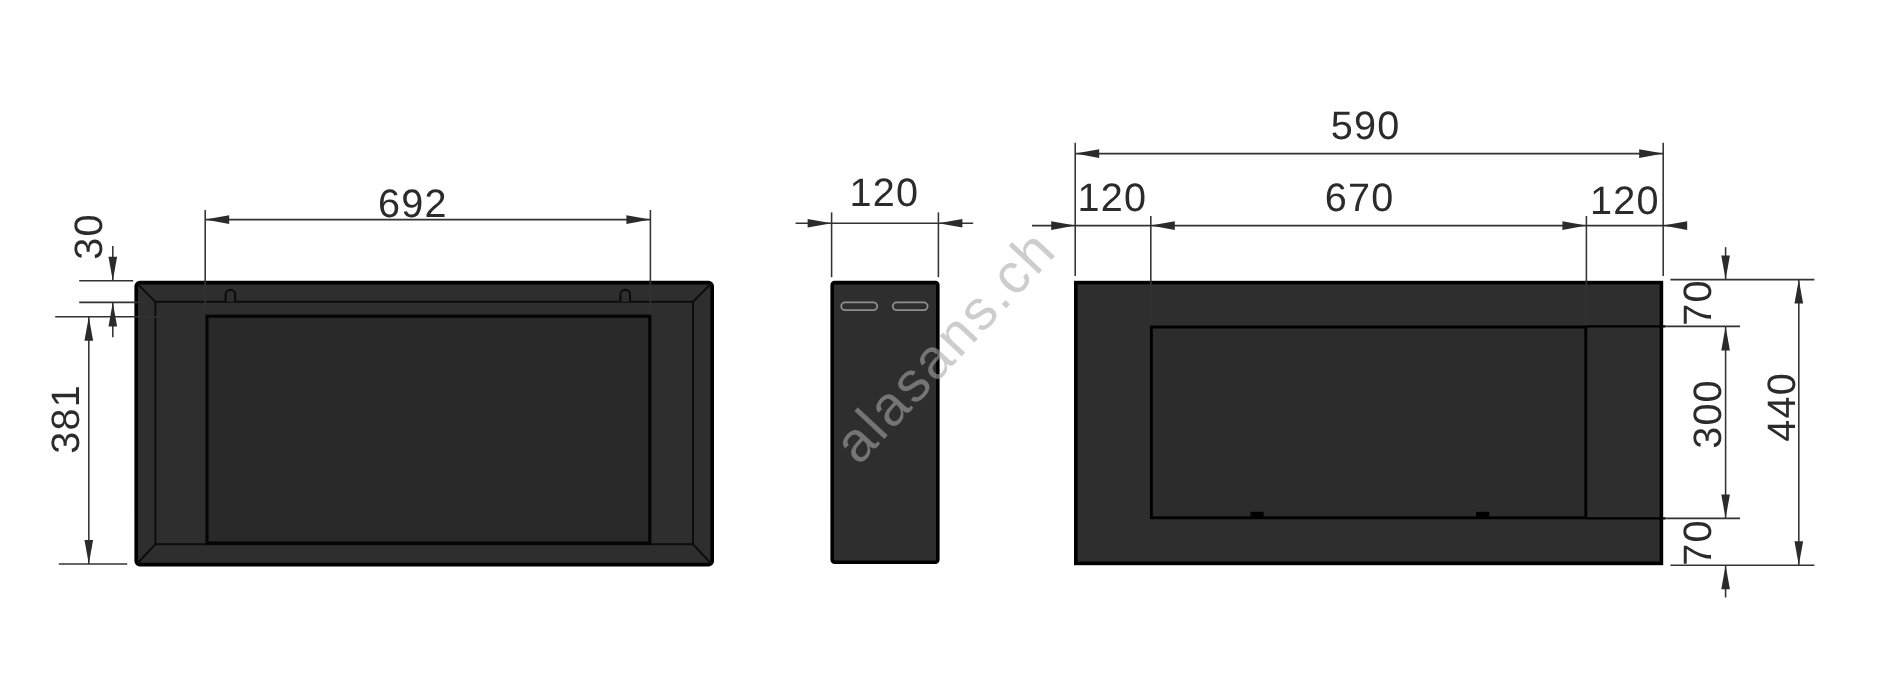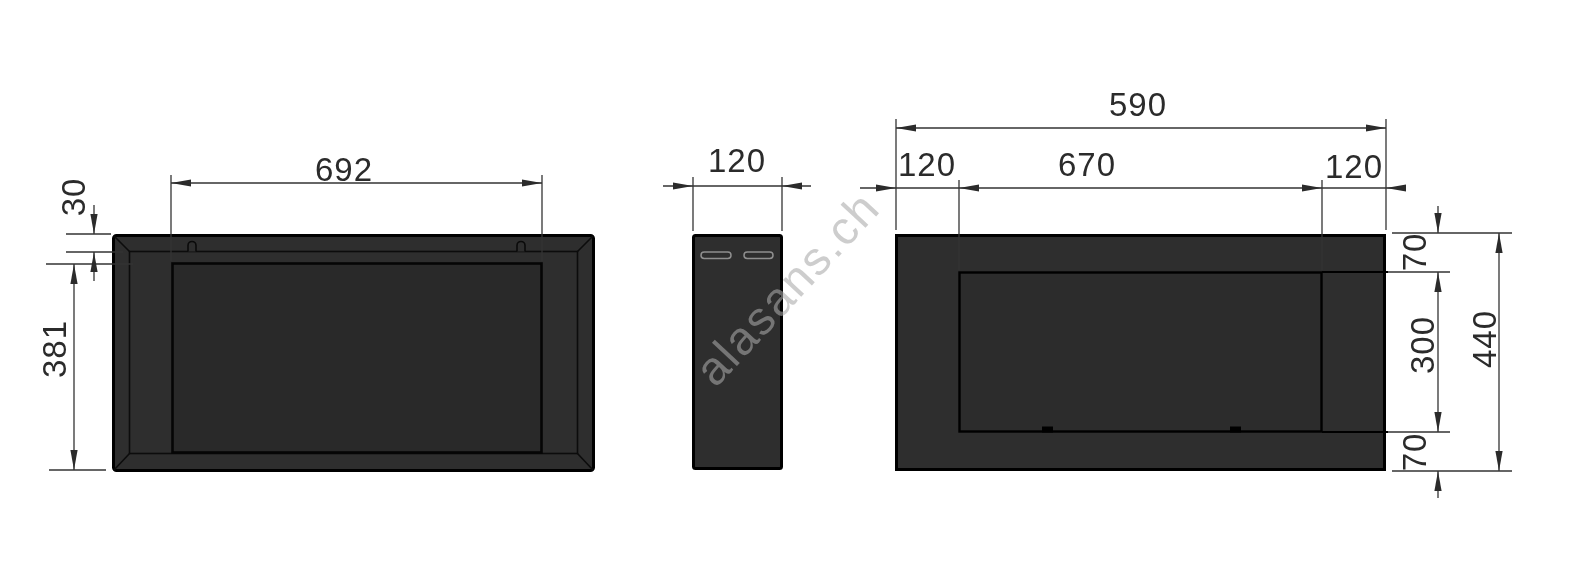--- a/index.html
+++ b/index.html
@@ -110,21 +110,21 @@
   </svg>
 
   <span class="dim" style="left:344px;top:170px">692</span>
   <span class="dim rot" style="left:74px;top:197px">30</span>
   <span class="dim rot" style="left:55px;top:349px">381</span>
 
   <span class="dim" style="left:737px;top:161px">120</span>
 
   <span class="dim" style="left:1138px;top:105px">590</span>
   <span class="dim" style="left:927px;top:165px">120</span>
-  <span class="dim" style="left:1087px;top:165px">670</span>
+  <span class="dim" style="left:1133px;top:165px">670</span>
   <span class="dim" style="left:1354px;top:167px">120</span>
   <span class="dim rot" style="left:1415px;top:252px">70</span>
   <span class="dim rot" style="left:1423px;top:345px">300</span>
   <span class="dim rot" style="left:1415px;top:452px">70</span>
   <span class="dim rot" style="left:1485px;top:339px">440</span>
 
   <span id="watermark">alasans.ch</span>
 </div>
 
 </body></html>

